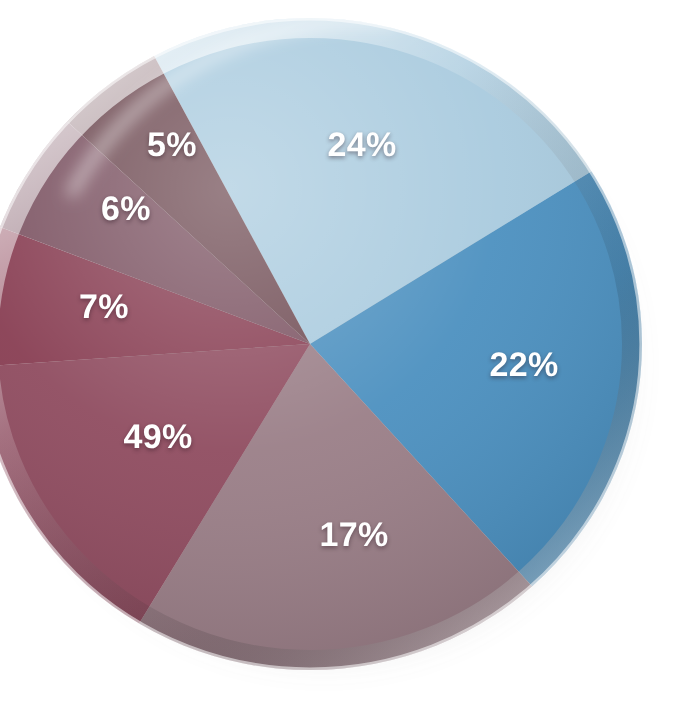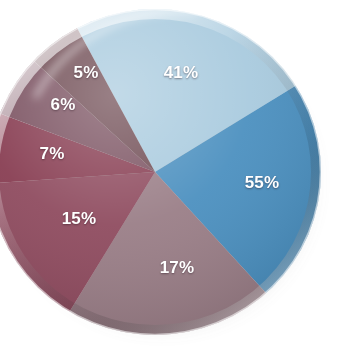--- a/index.html
+++ b/index.html
@@ -93,22 +93,22 @@
     <ellipse cx="155" cy="172" rx="166" ry="163" fill="url(#gloss-grad)"></ellipse>
 
     <ellipse cx="155" cy="172" rx="161" ry="158" fill="none" stroke="url(#rim-grad)" stroke-width="10"></ellipse>
 
     <ellipse cx="155" cy="172" rx="165.5" ry="162.5" fill="none" stroke="rgba(255,255,255,0.55)" stroke-width="1.6"></ellipse>
 
     <path d="M 36 96 A 166 163 0 0 1 196 11" fill="none" stroke="rgba(255,255,255,0.55)" stroke-width="5" stroke-linecap="round" filter="url(#soft-blur)"></path>
   </svg>
 
   <div id="labels-layer">
-      <div class="slice-label" style="left: 181px; top: 73px;">41%</div>
-      <div class="slice-label" style="left: 262px; top: 183px;">55%</div>
+      <div class="slice-label" style="left: 181px; top: 73px;">24%</div>
+      <div class="slice-label" style="left: 262px; top: 183px;">22%</div>
       <div class="slice-label" style="left: 177px; top: 268px;">17%</div>
-      <div class="slice-label" style="left: 79px; top: 219px;">15%</div>
+      <div class="slice-label" style="left: 79px; top: 219px;">49%</div>
       <div class="slice-label" style="left: 52px; top: 154px;">7%</div>
       <div class="slice-label" style="left: 63px; top: 105px;">6%</div>
       <div class="slice-label" style="left: 86px; top: 73px;">5%</div>
     </div>
 
 </div>
 
 </body></html>

